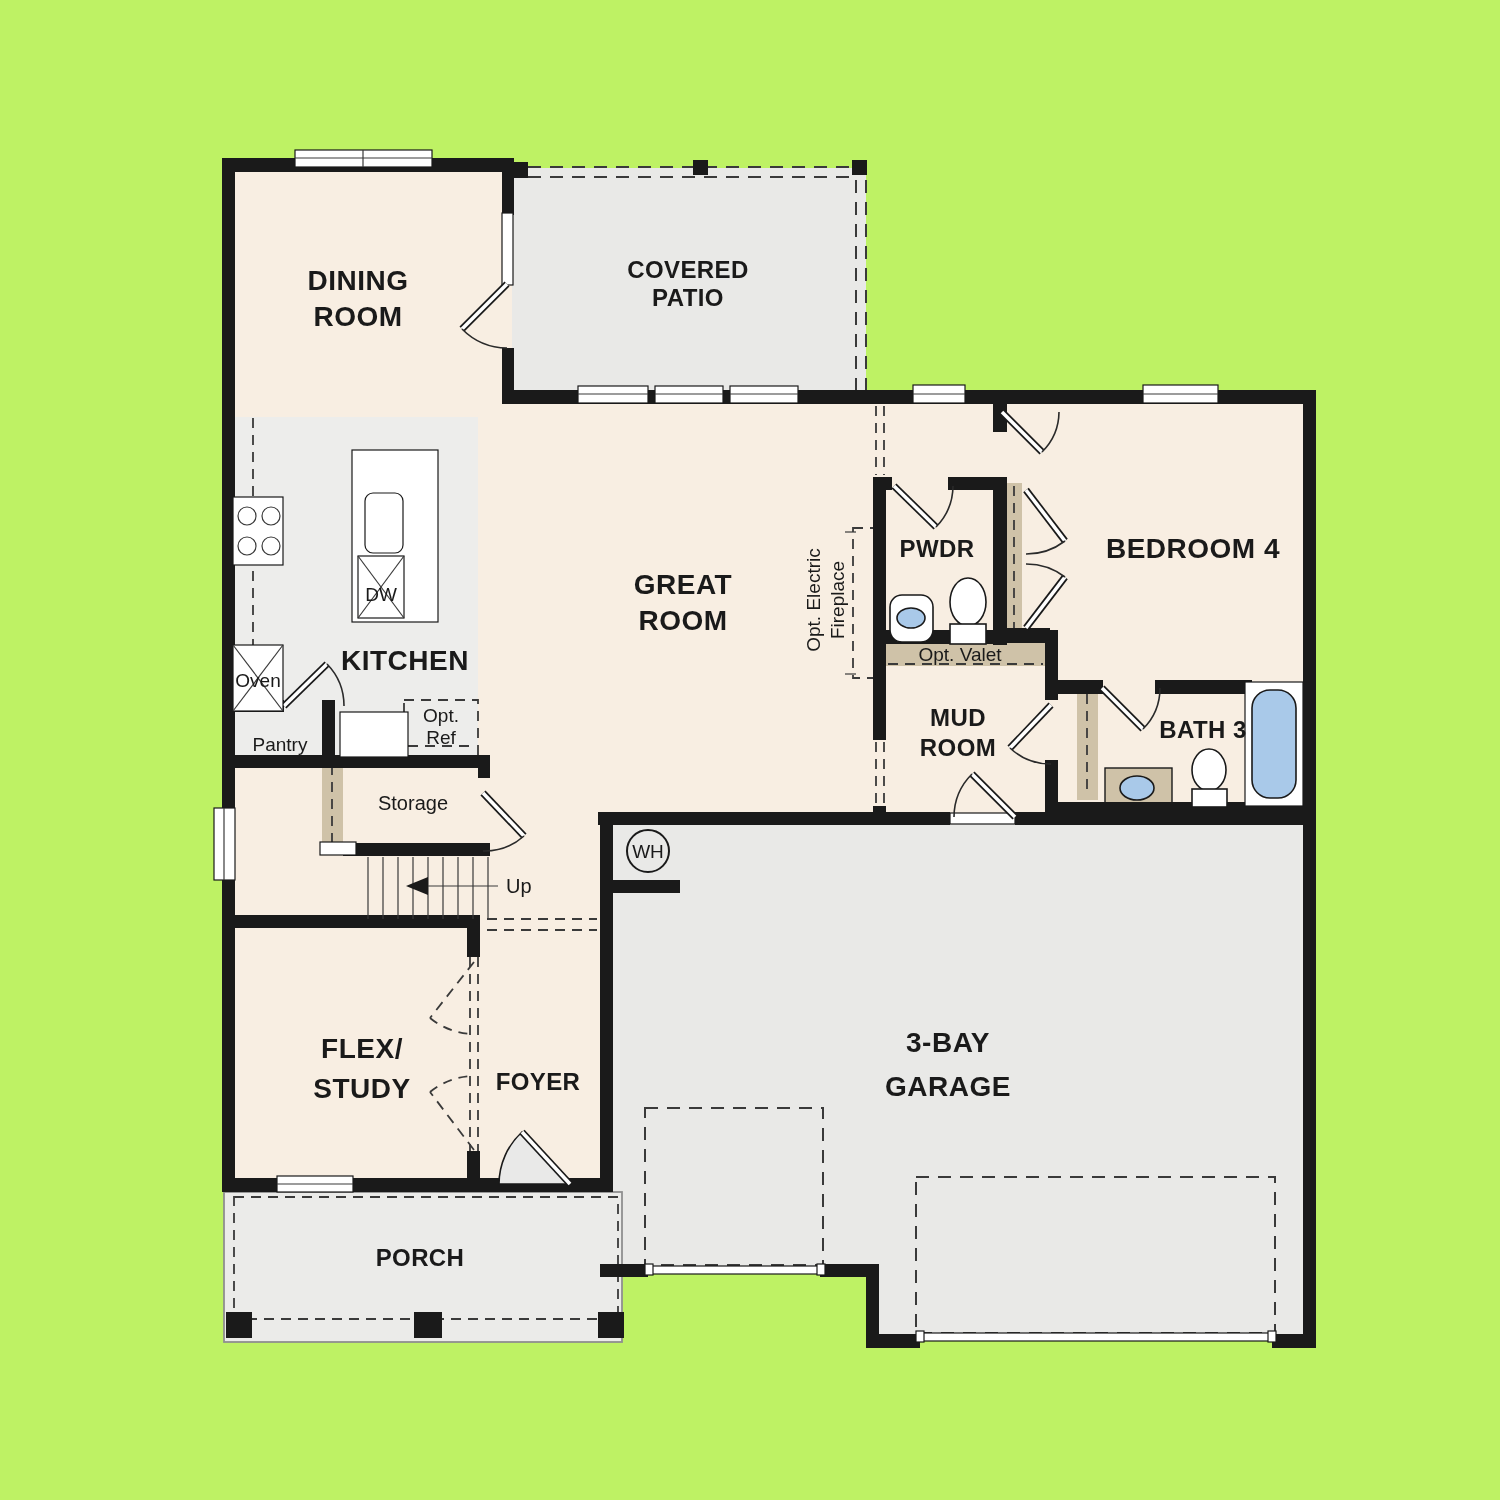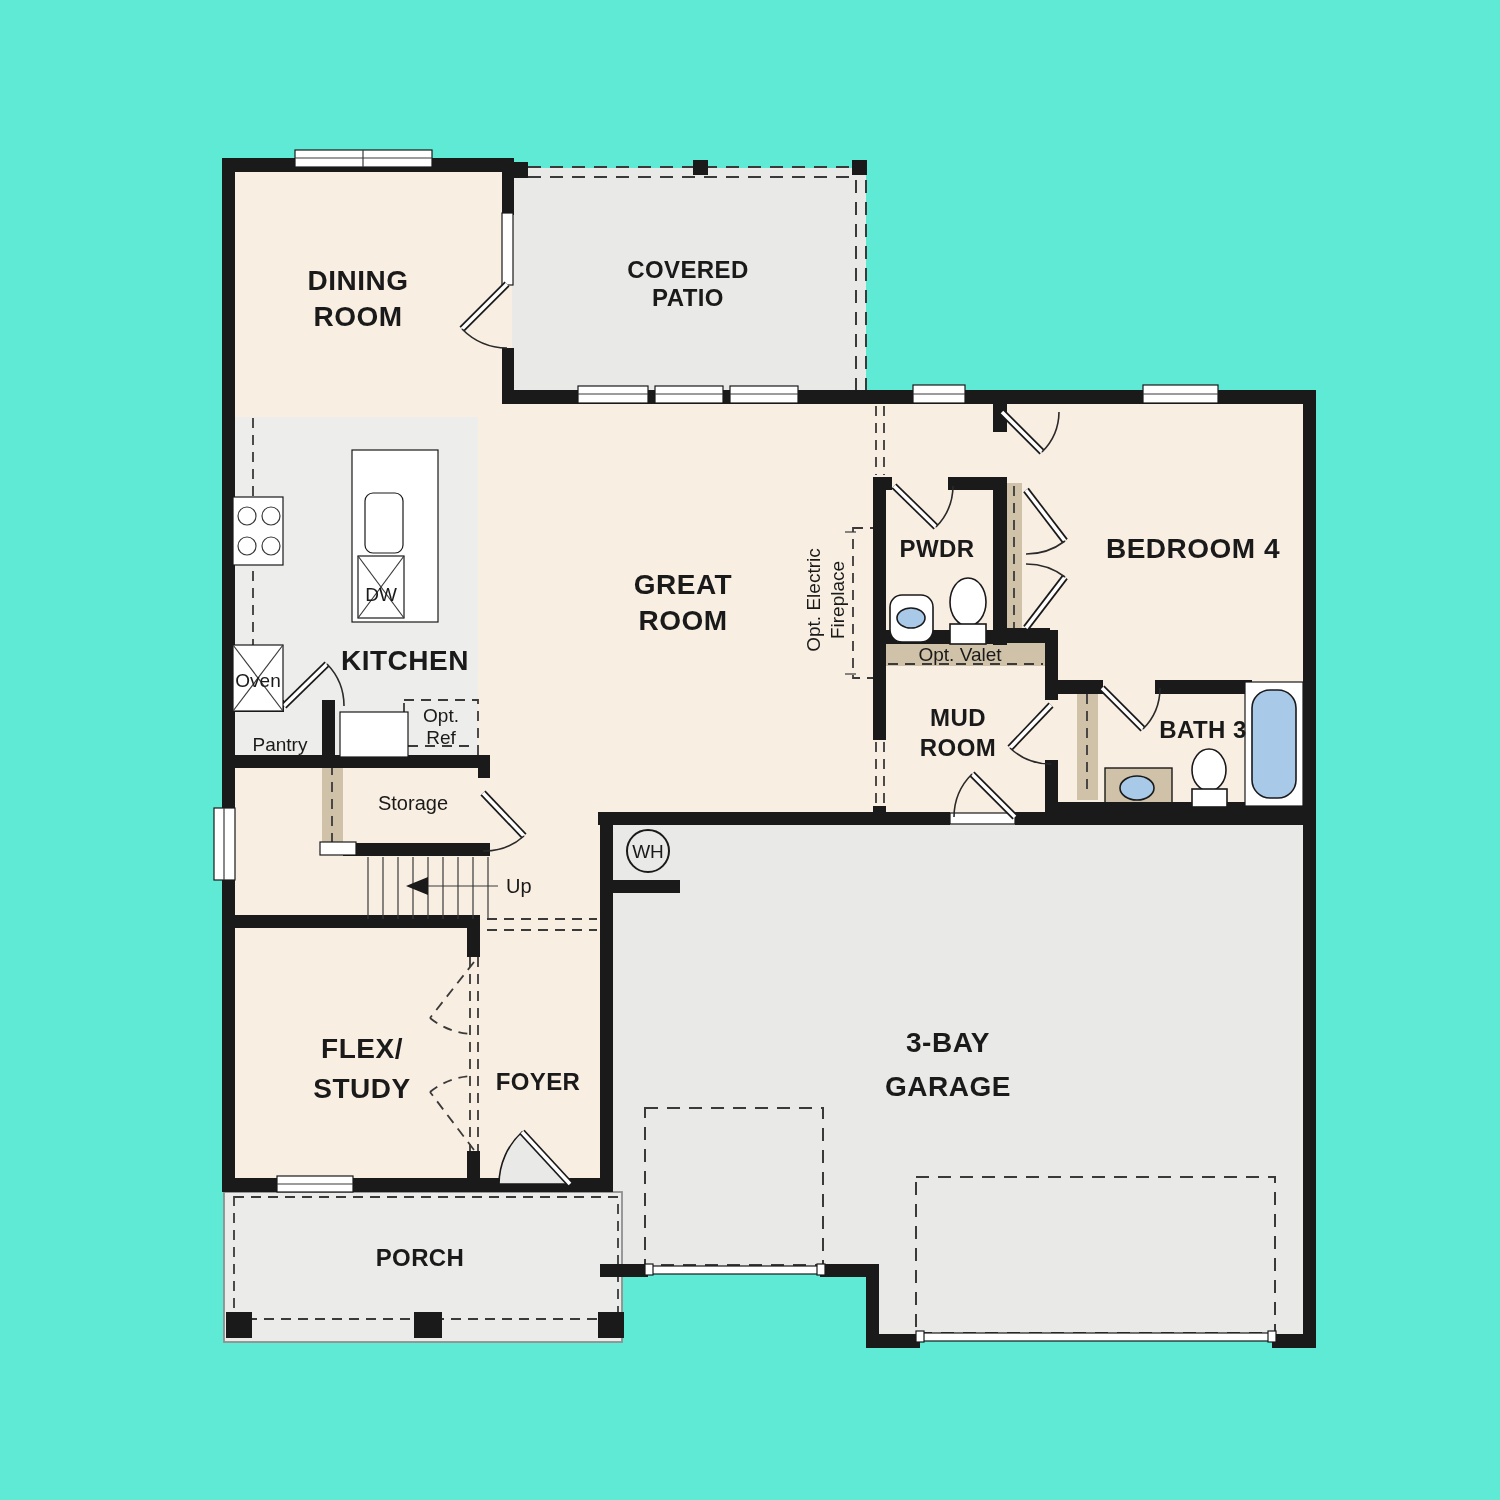--- a/index.html
+++ b/index.html
@@ -1,16 +1,16 @@
 <!DOCTYPE html>
 <html style="--wall: #1a1a1a; --room_fill: #f8eee2; --outdoor_fill: #e9e9e7; --kitchen_fill: #ededeb; --tan_fill: #cfc2a8; --fixture_blue: #a9c9e9; --text: #1a1a1a;"><head>
 <meta charset="utf-8">
 <style>
   html,body{margin:0;padding:0;background:#ffffff;}
-  .stage{width:1500px;height:1500px;background:#5eead4;position:relative;font-family:"Liberation Sans",sans-serif;}
+  .stage{width:1500px;height:1500px;background:#bef264;position:relative;font-family:"Liberation Sans",sans-serif;}
   svg{display:block;}
   .wallf{fill:var(--wall);}
   .roomf{fill:var(--room_fill);}
   .outf{fill:var(--outdoor_fill);}
   .kitf{fill:var(--kitchen_fill);}
   .tanf{fill:var(--tan_fill);}
   .bluef{fill:var(--fixture_blue);stroke:#1a1a1a;stroke-width:1.6;}
   .whitef{fill:#ffffff;stroke:#1a1a1a;stroke-width:1.6;}
   .whitef2{fill:#ffffff;stroke:#1a1a1a;stroke-width:1.2;}
   .lnthin{stroke:#3a3a3a;stroke-width:1.2;fill:none;}

